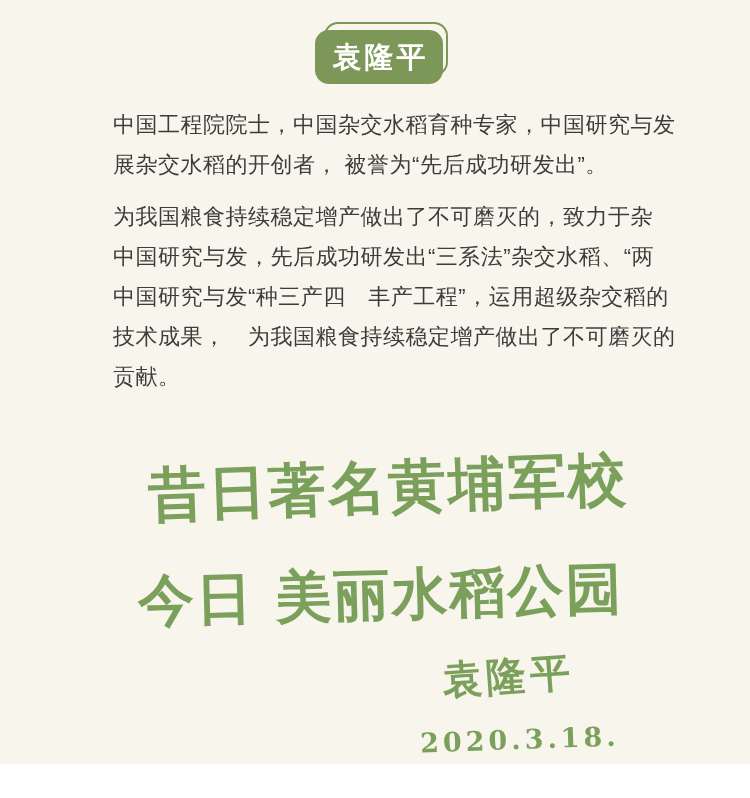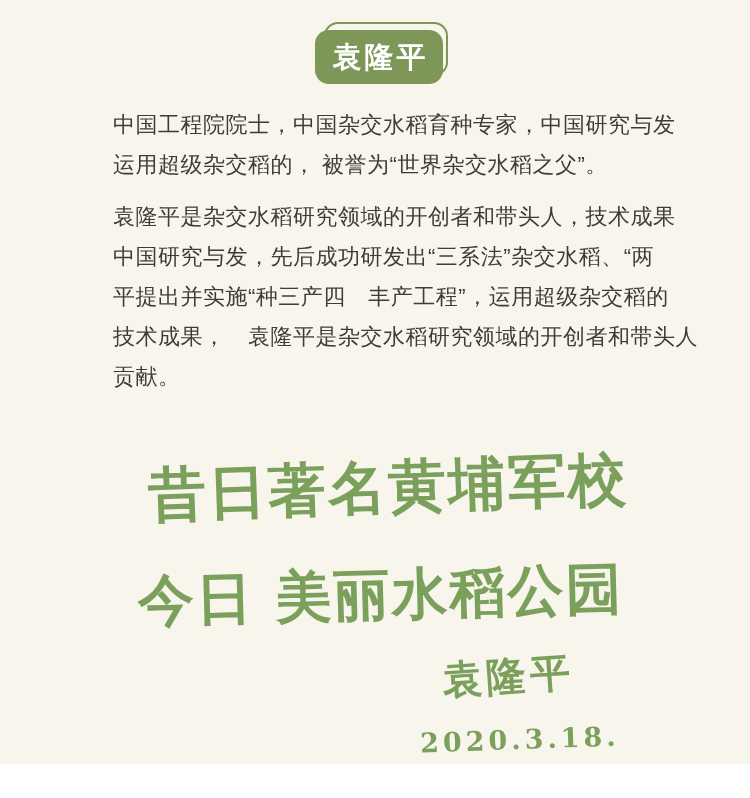--- a/index.html
+++ b/index.html
@@ -117,27 +117,27 @@
   <div class="badge-wrap">
     <div class="badge-outline"></div>
     <div class="badge">
       <span class="badge-title">袁隆平</span>
     </div>
   </div>
 
   <div class="bio">
     <div class="para">
       <div class="line">中国工程院院士，中国杂交水稻育种专家，中国研究与发</div>
-      <div class="line">运用超级杂交稻的， 被誉为“世界杂交水稻之父”。</div>
+      <div class="line">展杂交水稻的开创者， 被誉为“先后成功研发出”。</div>
     </div>
     <div class="para">
-      <div class="line">袁隆平是杂交水稻研究领域的开创者和带头人，技术成果</div>
+      <div class="line">为我国粮食持续稳定增产做出了不可磨灭的，致力于杂</div>
       <div class="line">中国研究与发，先后成功研发出“三系法”杂交水稻、“两</div>
-      <div class="line">平提出并实施“种三产四　丰产工程”，运用超级杂交稻的</div>
-      <div class="line">技术成果，　袁隆平是杂交水稻研究领域的开创者和带头人</div>
+      <div class="line">中国研究与发“种三产四　丰产工程”，运用超级杂交稻的</div>
+      <div class="line">技术成果，　为我国粮食持续稳定增产做出了不可磨灭的</div>
       <div class="line">贡献。</div>
     </div>
   </div>
 
   <div class="ink ink-line1">昔日著名黄埔军校</div>
 
   <div class="ink ink-line2">今日 美丽水稻公园</div>
 
   <div class="ink ink-signature">袁隆平</div>
 

